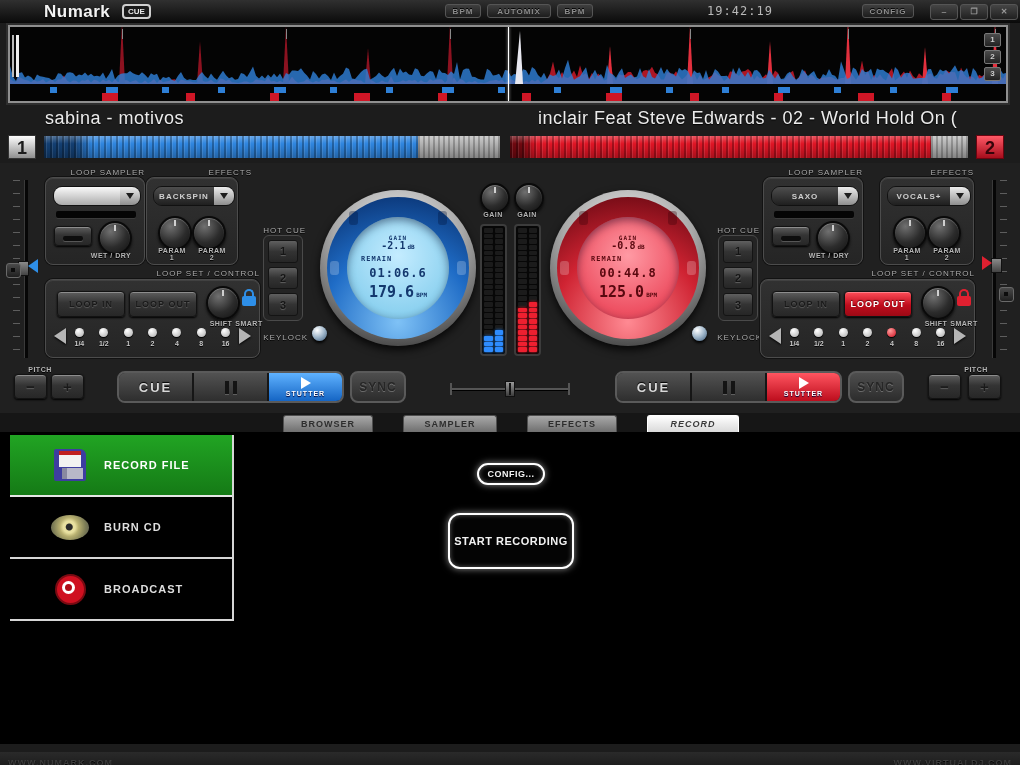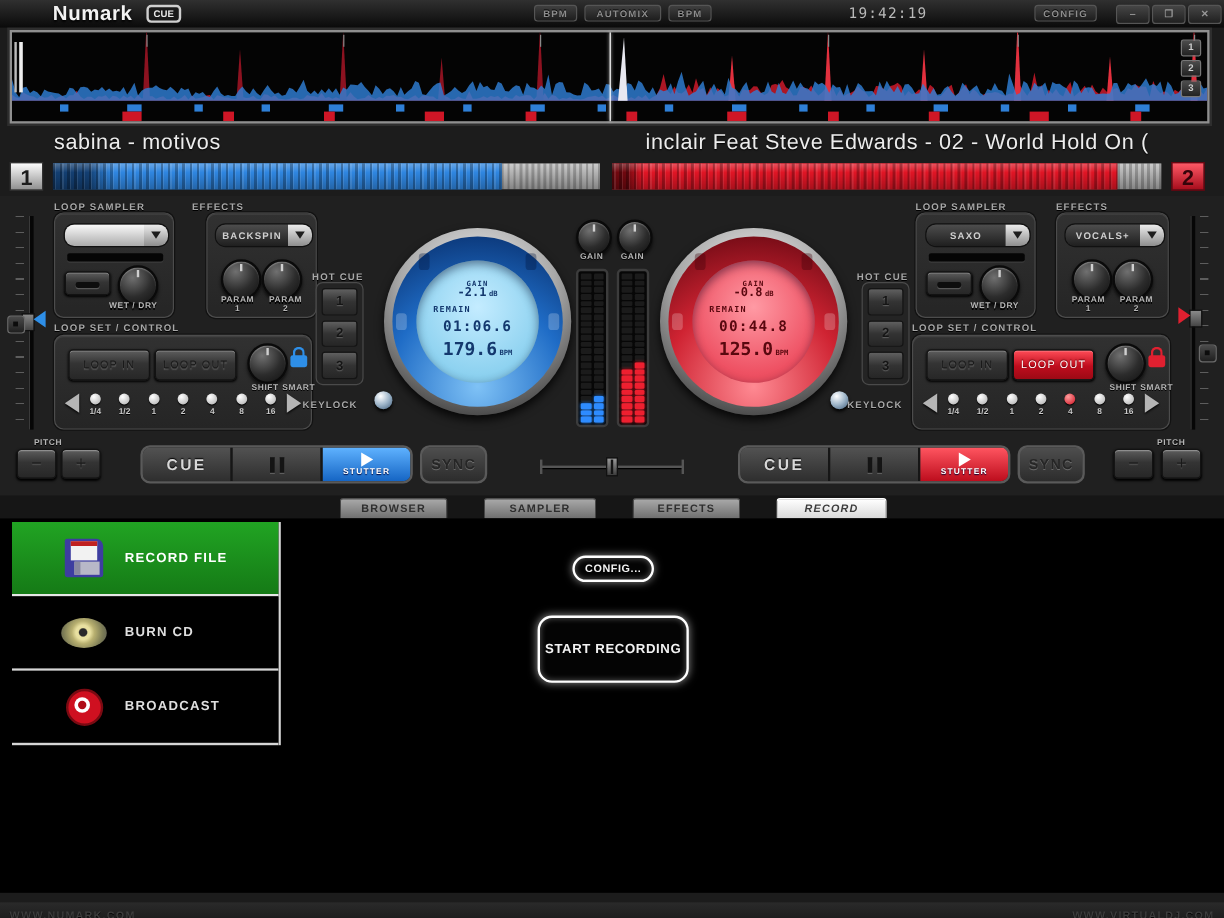--- a/index.html
+++ b/index.html
@@ -52,37 +52,37 @@
         linear-gradient(180deg,rgba(255,255,255,.28),rgba(255,255,255,0) 35%,rgba(0,0,0,.25)),
         linear-gradient(90deg,#70080f 0 3%,#e01525 6%);}
   .strip-rest{height:100%;overflow:hidden;
         background-image:repeating-linear-gradient(90deg,rgba(0,0,0,.22) 0 2px,transparent 2px 5px),
         linear-gradient(#cdcdcd,#838383);}
 
   
   .decks{position:absolute;left:0;top:163px;width:1020px;height:250px;background:#202020;}
   .panel{position:absolute;background:linear-gradient(#313131,#252525);border:1px solid #4c4c4c;
         border-radius:8px;box-shadow:inset 0 1px 0 rgba(255,255,255,.08),0 0 0 1px #121212;box-sizing:border-box;}
-  .plabel{position:absolute;font-size:8px;font-weight:bold;color:#a8a8a8;letter-spacing:1px;
-        text-align:left;text-shadow:0 1px 0 #000;}
+  .plabel{position:absolute;font-size:8px;font-weight:normal;color:#a8a8a8;letter-spacing:1px;
+        text-align:right;text-shadow:0 1px 0 #000;}
   .slabel{position:absolute;font-size:7px;font-weight:bold;color:#b5b5b5;letter-spacing:.5px;
         text-align:center;text-shadow:0 1px 0 #000;}
   .dd{position:absolute;height:18px;display:flex;border-radius:9px;overflow:hidden;border:1px solid #111;}
   .dd-val{flex:1;font-size:8px;font-weight:bold;letter-spacing:1px;display:flex;align-items:center;justify-content:center;}
   .dd-val.light{background:linear-gradient(#fafafa,#ababab);color:#222;}
   .dd-val.dark{background:linear-gradient(#4e4e4e,#1f1f1f);color:#cfcfcf;}
   .dd-arrow{width:20px;background:linear-gradient(#ededed,#8e8e8e);display:flex;align-items:center;justify-content:center;}
   .dd-arrow i{width:0;height:0;border-left:4px solid transparent;border-right:4px solid transparent;border-top:6px solid #1d1d1d;}
   .knob{position:absolute;border-radius:50%;border:2px solid #0a0a0a;
         background:radial-gradient(circle at 35% 28%,#707070,#2c2c2c 55%,#101010);
         box-shadow:0 2px 3px rgba(0,0,0,.7),inset 0 1px 1px rgba(255,255,255,.25);}
   .knob:after{content:"";position:absolute;left:50%;top:2px;width:2px;height:6px;margin-left:-1px;background:#cfcfcf;}
   .btn3d{position:absolute;background:linear-gradient(#5e5e5e,#343434 45%,#272727);border:1px solid #121212;
         border-radius:4px;box-shadow:inset 0 1px 0 rgba(255,255,255,.3),0 1px 2px #000;
-        color:#191919;font-weight:normal;text-align:center;box-sizing:border-box;
+        color:#191919;font-weight:bold;text-align:center;box-sizing:border-box;
         text-shadow:0 1px 1px rgba(255,255,255,.22);}
   .btn3d.active-red{background:linear-gradient(#ff4d58,#bf0d1d 55%,#9c0915);color:#fff;text-shadow:0 -1px 1px #5a0008;}
   .slot{display:inline-block;width:20px;height:5px;background:#0d0d0d;border-radius:2px;margin-top:7px;
         box-shadow:0 1px 0 rgba(255,255,255,.2);}
   .bar-black{position:absolute;background:#050505;border-radius:2px;box-shadow:0 1px 0 rgba(255,255,255,.08);}
   .loop-row{position:absolute;left:8px;right:8px;top:48px;display:flex;align-items:flex-start;justify-content:space-between;}
   .frac{display:flex;flex-direction:column;align-items:center;width:22px;}
   .led{width:9px;height:9px;border-radius:50%;background:radial-gradient(circle at 35% 30%,#fff,#ababab);
         box-shadow:0 1px 1px #000;}
   .led.on{background:radial-gradient(circle at 35% 30%,#ff9d9d,#cf1020);}
@@ -318,21 +318,21 @@
             <i></i>
           </div>
       </div>
       <div class="bar-black" style="left:10px;top:33px;width:80px;height:7px;"></div>
       <div class="btn3d" style="left:8px;top:48px;width:38px;height:20px;"><span class="slot"></span></div>
       <div class="knob" style="right:12px;top:43px;width:30px;height:30px;"></div>
       <div class="slabel" style="right:5px;bottom:5px;width:56px;">WET / DRY</div>
     </div>
 
     <div class="plabel" style="left:160px;top:5px;width:92px;">EFFECTS</div>
-    <div class="panel" style="left:172px;top:14px;width:92px;height:88px;">
+    <div class="panel" style="left:146px;top:14px;width:92px;height:88px;">
       <div class="dd" style="left:6px;top:8px;width:80px;">
         <div class="dd-val dark">BACKSPIN</div>
         <div class="dd-arrow">
             <i></i>
           </div>
       </div>
       <div class="knob" style="left:11px;top:38px;width:30px;height:30px;"></div>
       <div class="knob" style="right:11px;top:38px;width:30px;height:30px;"></div>
       <div class="slabel" style="left:4px;bottom:3px;width:42px;"><span>PARAM</span><br><span>1</span></div>
       <div class="slabel" style="right:4px;bottom:3px;width:42px;"><span>PARAM</span><br><span>2</span></div>

